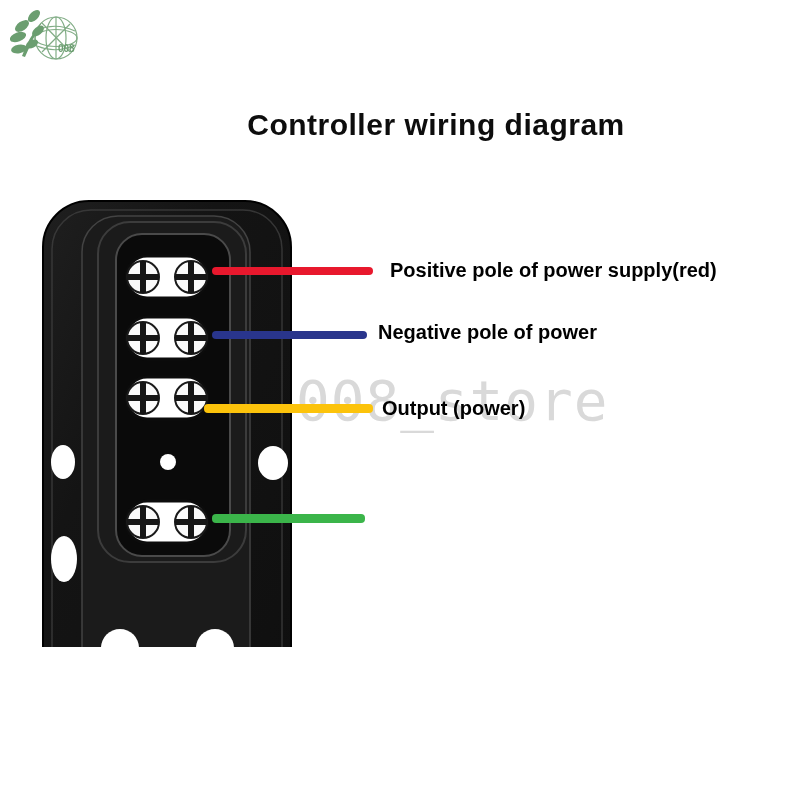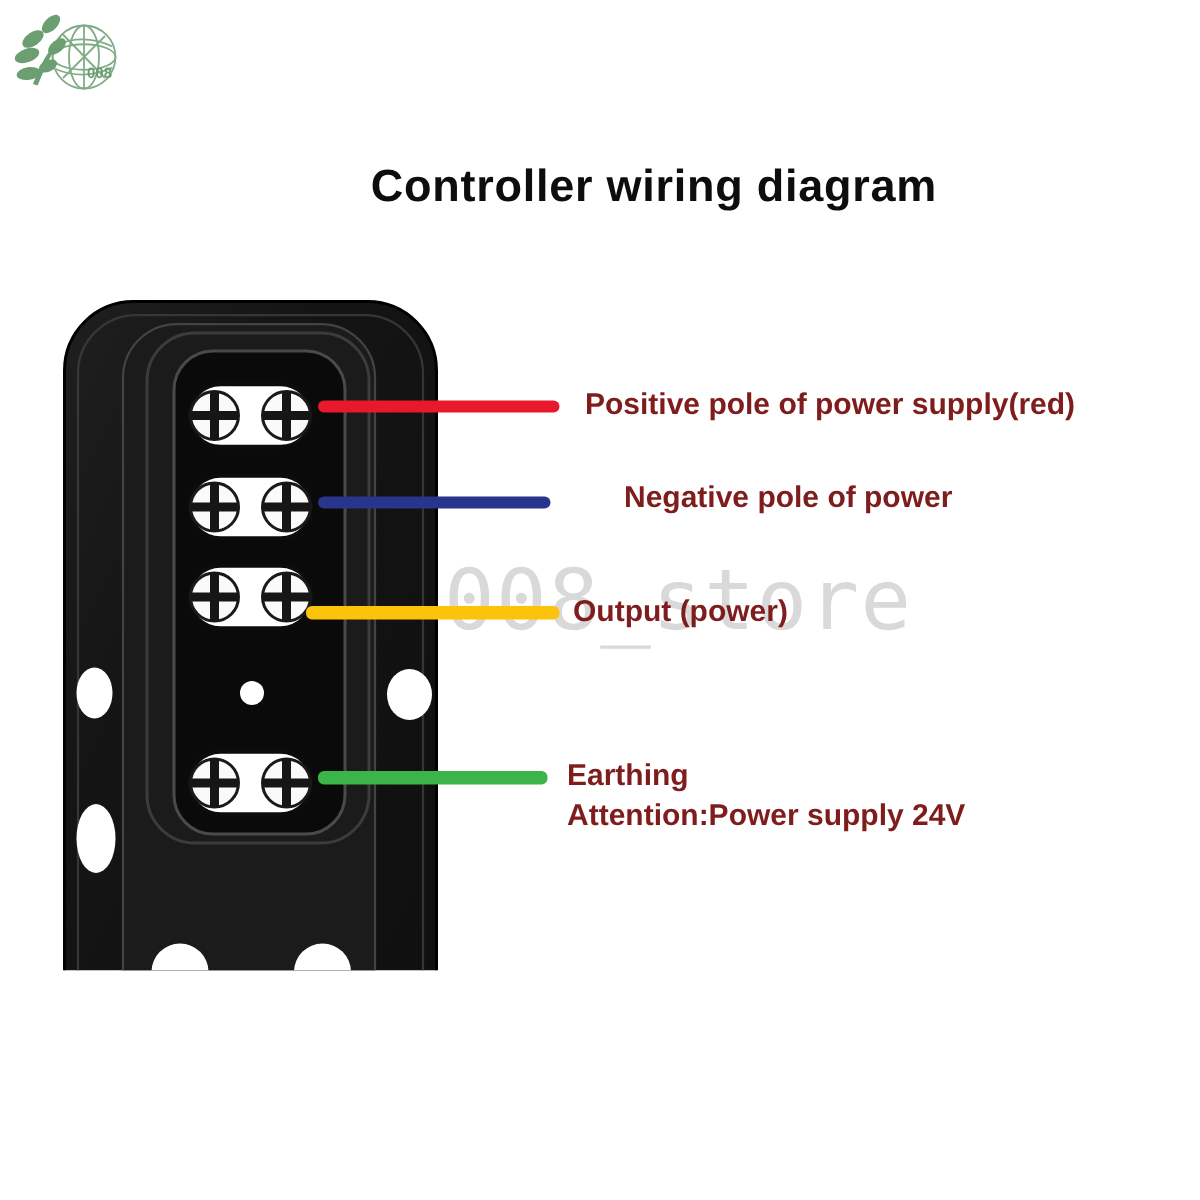--- a/index.html
+++ b/index.html
@@ -22,24 +22,24 @@
   }
   
   .device{position:absolute;left:40px;top:198px;width:254px;height:524px;z-index:2;}
   
   .wire{position:absolute;height:8px;border-radius:4px;z-index:3;}
   .wire-positive{left:212px;top:267px;width:161px;}
   .wire-negative{left:212px;top:331px;width:155px;}
   .wire-output{left:204px;top:404px;width:169px;height:9px;}
   .wire-earthing{left:212px;top:514px;width:153px;height:9px;}
   
-  .label{position:absolute;z-index:4;color:#7f1d1d;font-size:20px;font-weight:bold;}
+  .label{position:absolute;z-index:4;color:#000000;font-size:20px;font-weight:bold;}
   .label .line{display:block;white-space:nowrap;}
   .label-positive{left:390px;top:257px;line-height:26px;}
-  .label-negative{left:378px;top:320px;line-height:25px;margin-left:38px;}
+  .label-negative{left:378px;top:320px;line-height:25px;}
   .label-output{left:382px;top:395px;line-height:26px;}
   .label-earthing{left:378px;top:504px;line-height:27px;}
 </style>
 </head>
 <body>
 
 <div class="canvas">
 
   <svg class="logo" viewBox="0 0 80 66" style="color: rgb(107, 158, 112);">
     <g stroke="currentColor" fill="none" stroke-width="1.2" opacity="0.85">
@@ -133,18 +133,14 @@
 
   <div class="label label-positive">
     <span class="line">Positive pole of power supply(red)</span>
   </div>
   <div class="label label-negative">
     <span class="line">Negative pole of power</span>
   </div>
   <div class="label label-output">
     <span class="line">Output (power)</span>
   </div>
-  <div class="label label-earthing">
-    <span class="line">Earthing</span>
-    <span class="line">Attention:Power supply 24V</span>
-  </div>
 
 </div>
 
 </body></html>

